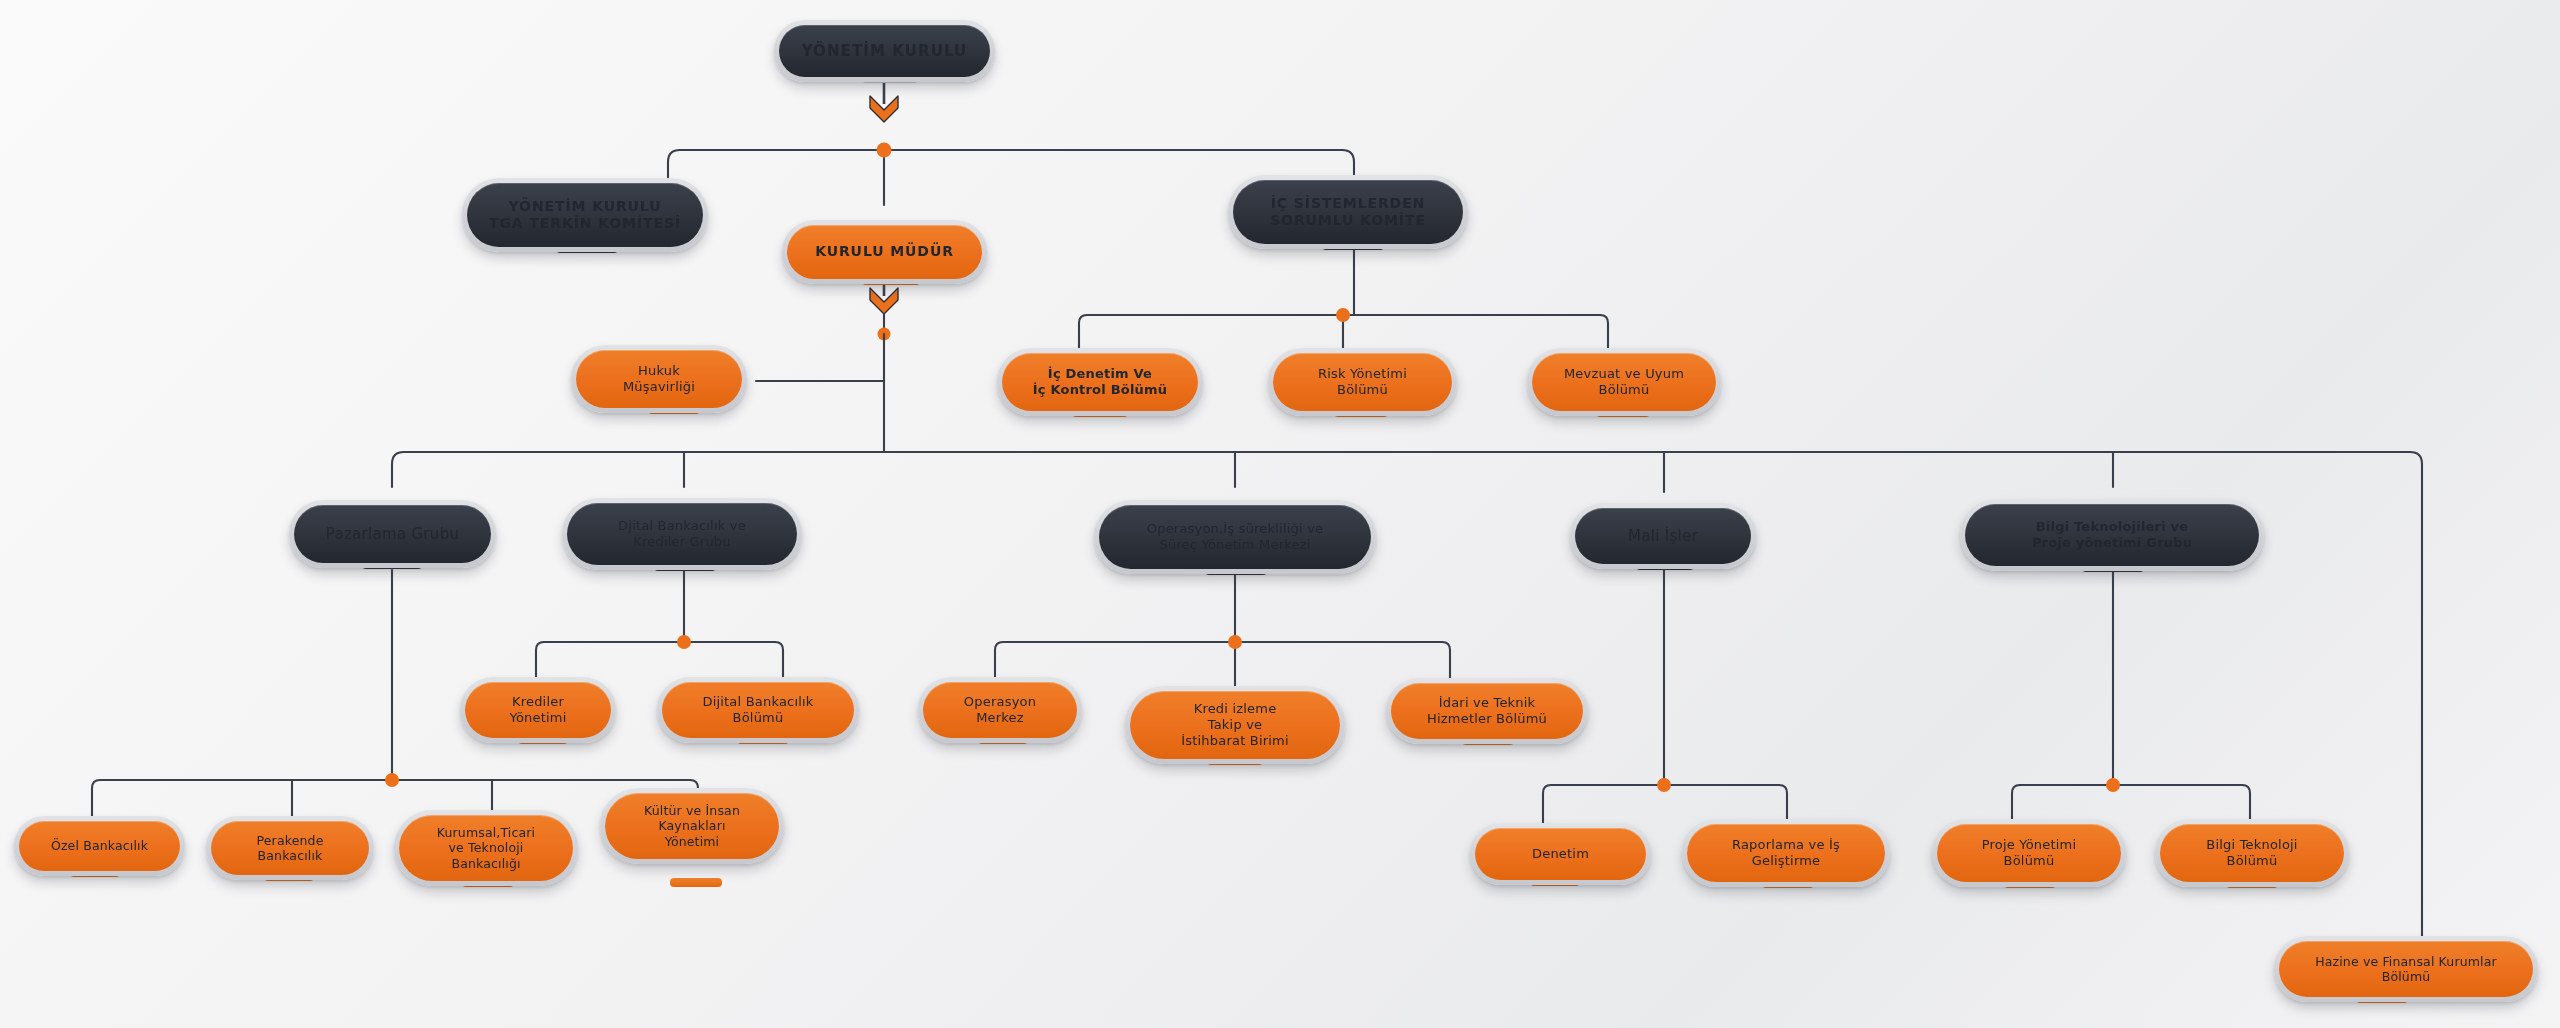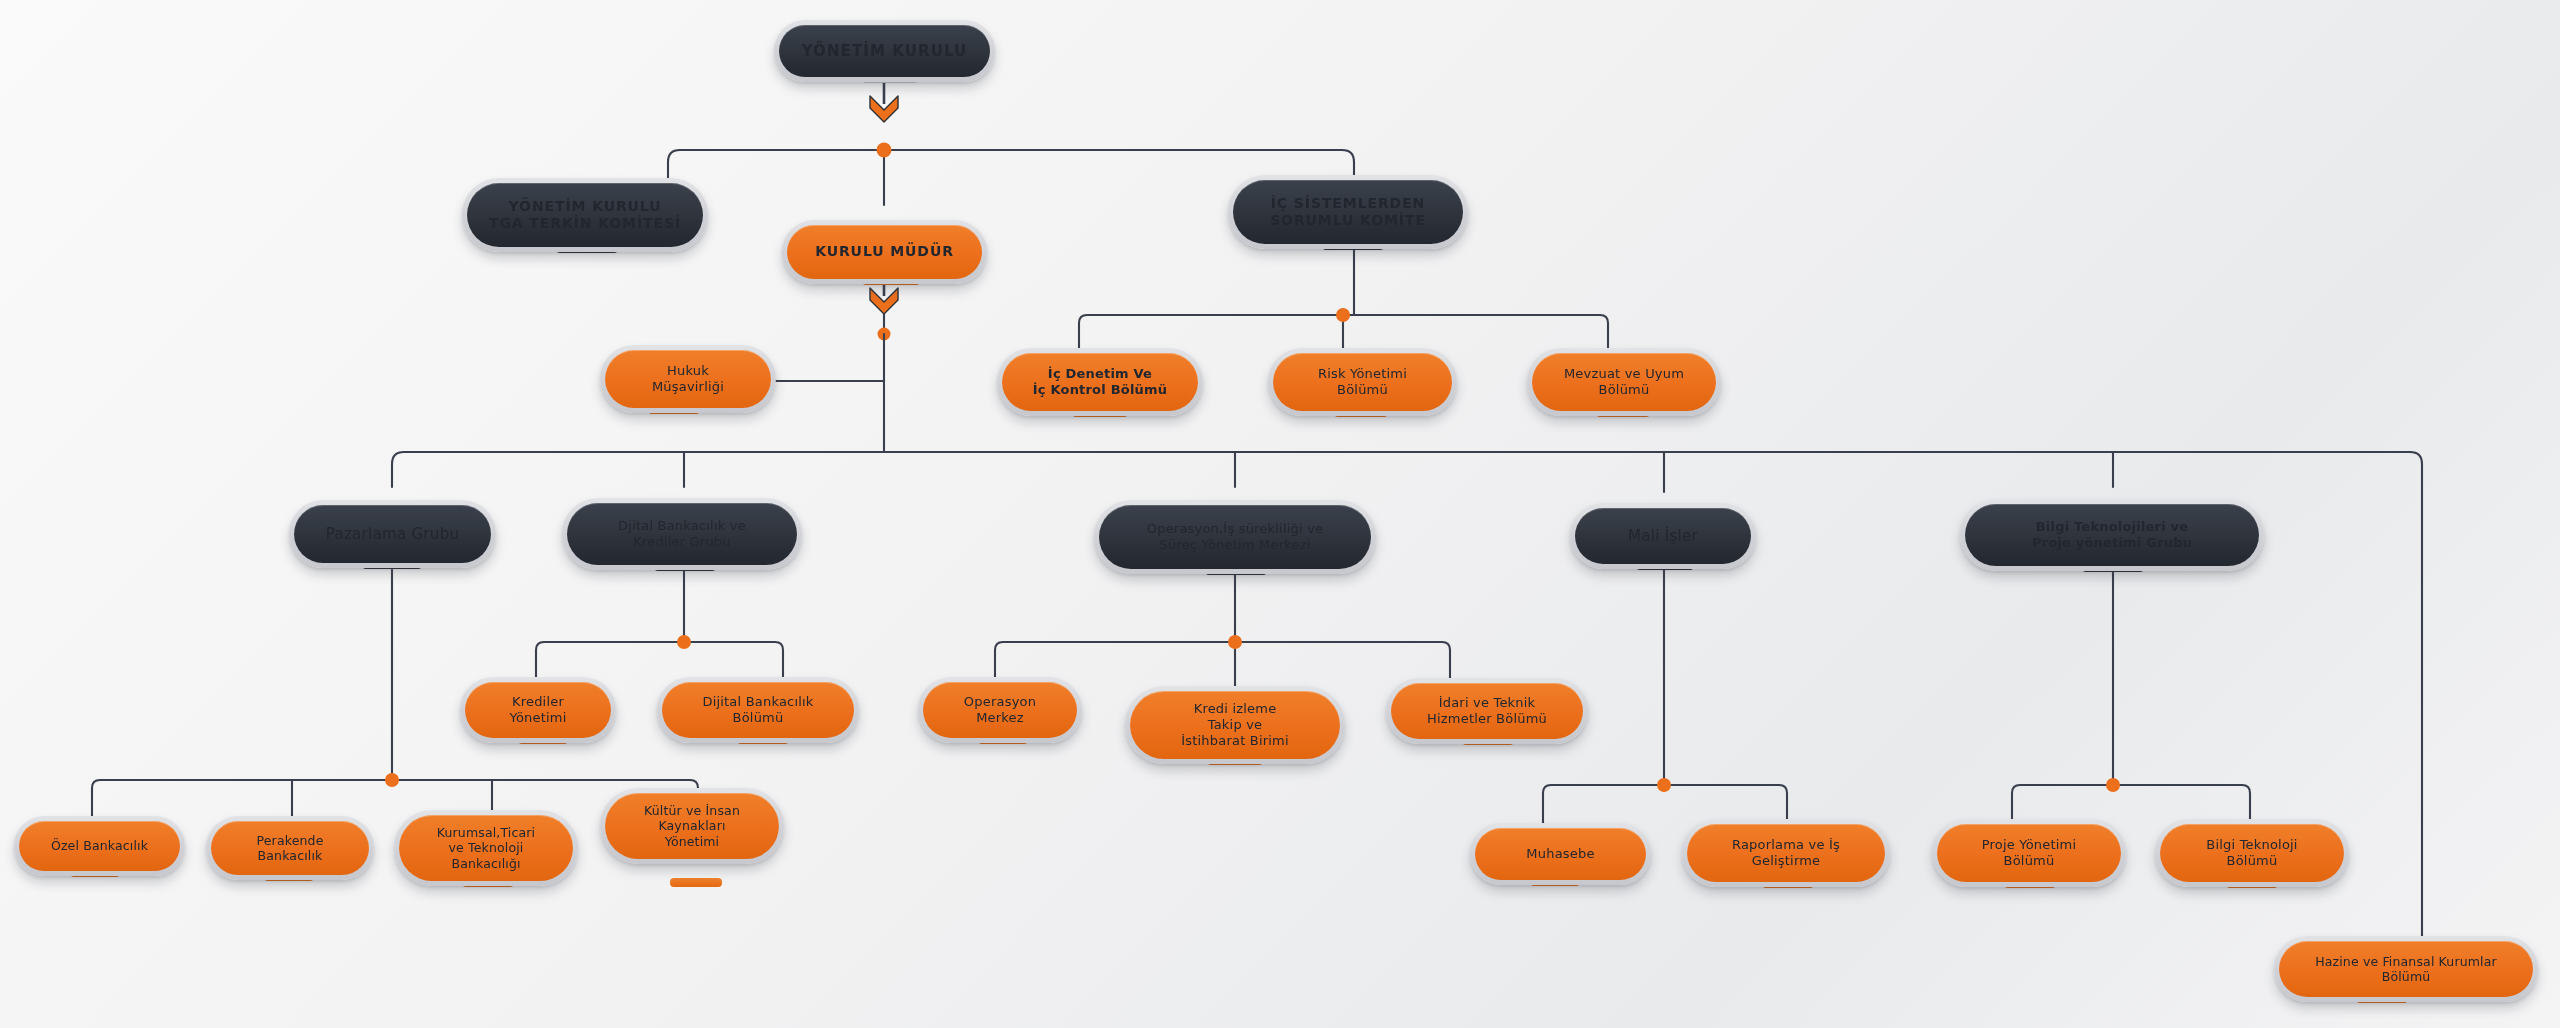--- a/index.html
+++ b/index.html
@@ -181,21 +181,21 @@
     <span class="lbl">KURULU MÜDÜR</span>
   </div>
   <div class="nub orange" style="left:862px;top:276px;width:58px;"></div>
 
   <div class="node dark t-lg" style="left:1236px;top:183px;width:224px;height:58px;">
     <span class="lbl">İÇ SİSTEMLERDEN
 SORUMLU KOMİTE</span>
   </div>
   <div class="nub dark" style="left:1322px;top:241px;width:62px;"></div>
 
-  <div class="node orange t-md" style="left:608px;top:353px;width:160px;height:52px;">
+  <div class="node orange t-md" style="left:579px;top:353px;width:160px;height:52px;">
     <span class="lbl">Hukuk
 Müşavirliği</span>
   </div>
   <div class="nub orange" style="left:648px;top:405px;width:52px;"></div>
 
   <div class="node orange t-md" style="left:1005px;top:356px;width:190px;height:52px;font-weight:bold;">
     <span class="lbl">İç Denetim Ve
 İç Kontrol Bölümü</span>
   </div>
   <div class="nub orange" style="left:1072px;top:408px;width:56px;"></div>
@@ -290,21 +290,21 @@
   <div class="nub orange" style="left:462px;top:878px;width:52px;"></div>
 
   <div class="node orange t-sm" style="left:608px;top:796px;width:168px;height:60px;">
     <span class="lbl">Kültür ve İnsan
 Kaynakları
 Yönetimi</span>
   </div>
   <div class="nub orange" style="left:670px;top:878px;width:52px;"></div>
 
   <div class="node orange t-md" style="left:1478px;top:831px;width:165px;height:46px;">
-    <span class="lbl">Muhasebe</span>
+    <span class="lbl">Denetim</span>
   </div>
   <div class="nub orange" style="left:1530px;top:877px;width:50px;"></div>
 
   <div class="node orange t-md" style="left:1690px;top:827px;width:192px;height:52px;">
     <span class="lbl">Raporlama ve İş
 Geliştirme</span>
   </div>
   <div class="nub orange" style="left:1762px;top:879px;width:52px;"></div>
 
   <div class="node orange t-md" style="left:1940px;top:827px;width:178px;height:52px;">

